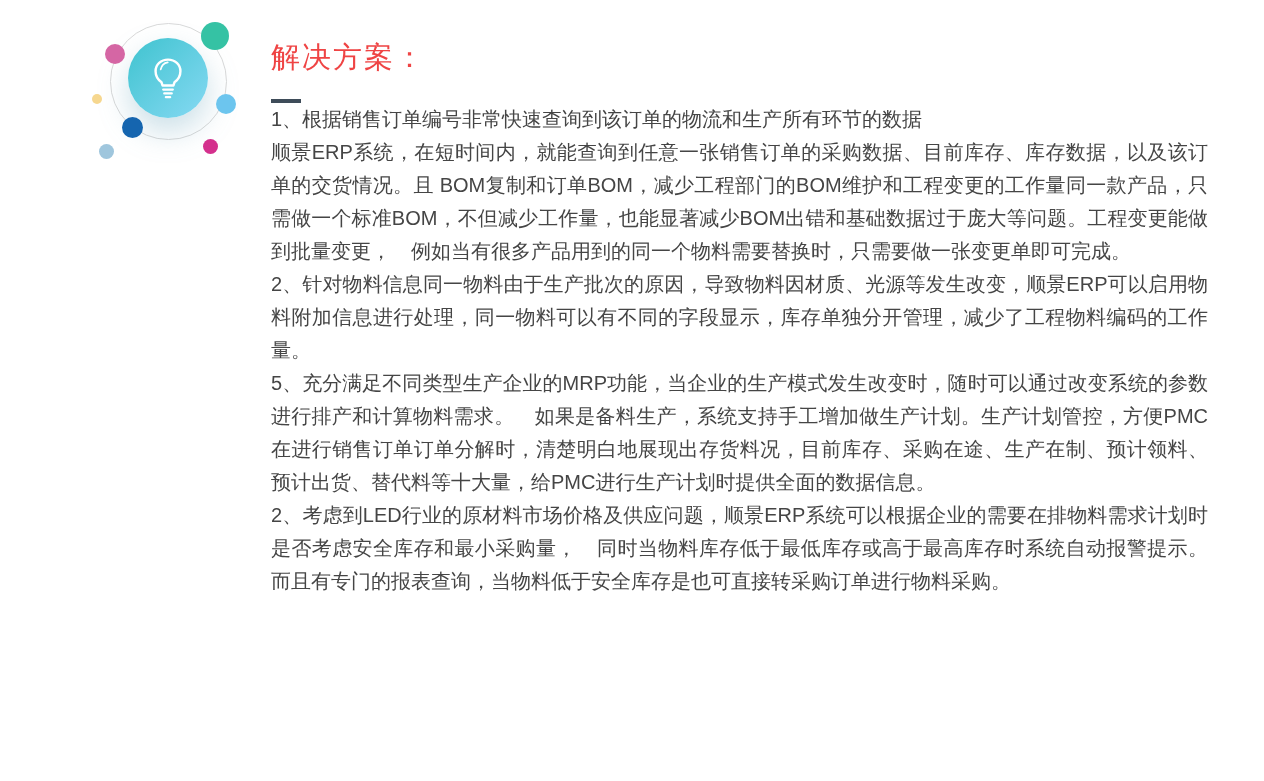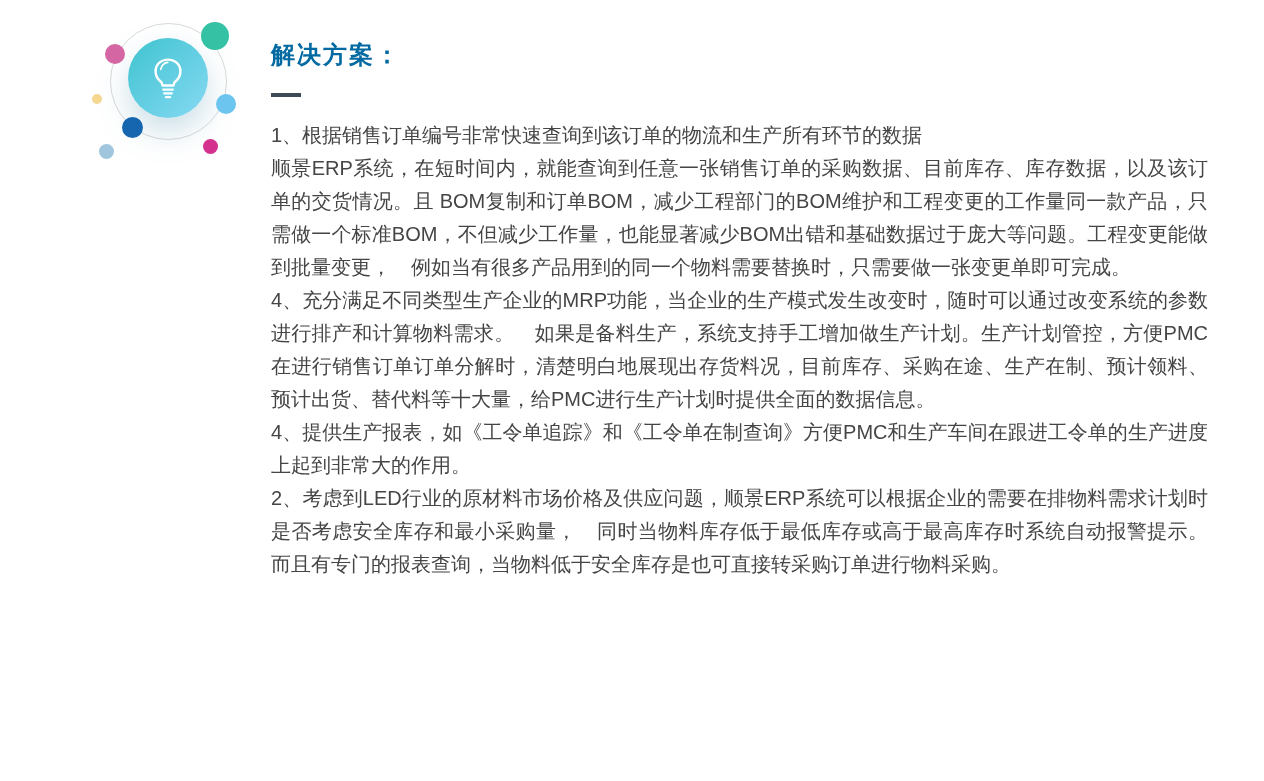--- a/index.html
+++ b/index.html
@@ -25,33 +25,32 @@
     box-shadow: 0 14px 30px rgba(110, 165, 190, 0.35);
     display: flex; align-items: center; justify-content: center;
   }
   .main-circle svg { width: 54px; height: 58px; }
   .dot { position: absolute; border-radius: 50%; display: block; }
   .content {
     position: absolute; left: 271px; top: 42px;
     width: 937px;
   }
   .title {
-    font-size: 24px;
-    font-weight: 700;
-    color: #0369a1;
+    font-size: 29px;
+    font-weight: 400;
+    color: #ef4444;
     letter-spacing: 2px;
     line-height: 1.1;
   }
   .dash {
     width: 30px; height: 4px;
     background: var(--dash-color, #3e4c59);
     margin-top: 25px;
   }
   .body {
-    margin-top: 22px;
     font-size: 20px;
     line-height: 33px;
     color: var(--text-color, #454545);
     text-align: justify;
   }
   .body p { margin: 0; }
 </style>
 </head>
 <body>
 
@@ -76,17 +75,17 @@
       <span class="dot" style="left: 99px; top: 144px; width: 15px; height: 15px; background: rgb(159, 198, 221);"></span>
     </div>
 </div>
 
 <div class="content">
   <h1 class="title">解决方案：</h1>
   <div class="dash"></div>
   <div class="body">
     <p>1、根据销售订单编号非常快速查询到该订单的物流和生产所有环节的数据</p>
     <p>顺景ERP系统，在短时间内，就能查询到任意一张销售订单的采购数据、目前库存、库存数据，以及该订单的交货情况。且 BOM复制和订单BOM，减少工程部门的BOM维护和工程变更的工作量同一款产品，只需做一个标准BOM，不但减少工作量，也能显著减少BOM出错和基础数据过于庞大等问题。工程变更能做到批量变更，　例如当有很多产品用到的同一个物料需要替换时，只需要做一张变更单即可完成。</p>
-    <p>4、充分满足不同类型生产企业的MRP功能，当企业的生产模式发生改变时，随时可以通过改变系统的参数进行排产和计算物料需求。　如果是备料生产，系统支持手工增加做生产计划。生产计划管控，方便PMC在进行销售订单订单分解时，清楚明白地展现出存货料况，目前库存、采购在途、生产在制、预计领料、预计出货、替代料等十大量，给PMC进行生产计划时提供全面的数据信息。</p>
-    <p>4、提供生产报表，如《工令单追踪》和《工令单在制查询》方便PMC和生产车间在跟进工令单的生产进度上起到非常大的作用。</p>
+    <p>2、针对物料信息同一物料由于生产批次的原因，导致物料因材质、光源等发生改变，顺景ERP可以启用物料附加信息进行处理，同一物料可以有不同的字段显示，库存单独分开管理，减少了工程物料编码的工作量。</p>
+    <p>5、充分满足不同类型生产企业的MRP功能，当企业的生产模式发生改变时，随时可以通过改变系统的参数进行排产和计算物料需求。　如果是备料生产，系统支持手工增加做生产计划。生产计划管控，方便PMC在进行销售订单订单分解时，清楚明白地展现出存货料况，目前库存、采购在途、生产在制、预计领料、预计出货、替代料等十大量，给PMC进行生产计划时提供全面的数据信息。</p>
     <p>2、考虑到LED行业的原材料市场价格及供应问题，顺景ERP系统可以根据企业的需要在排物料需求计划时是否考虑安全库存和最小采购量，　同时当物料库存低于最低库存或高于最高库存时系统自动报警提示。而且有专门的报表查询，当物料低于安全库存是也可直接转采购订单进行物料采购。</p>
   </div>
 </div>
 
 </body></html>

